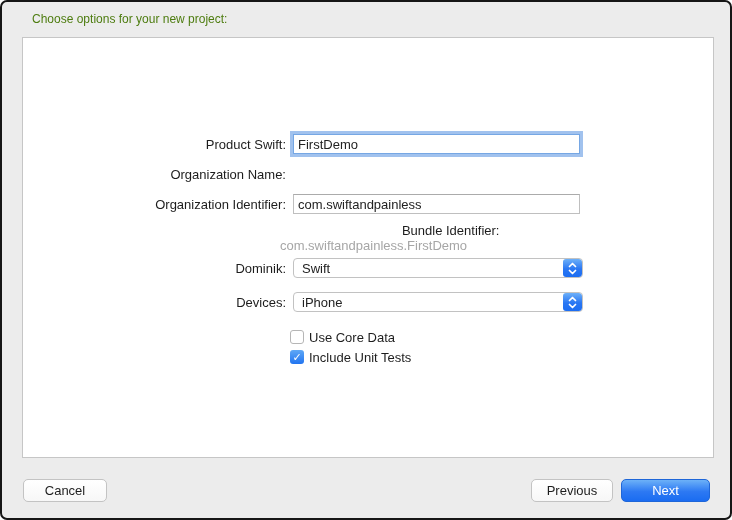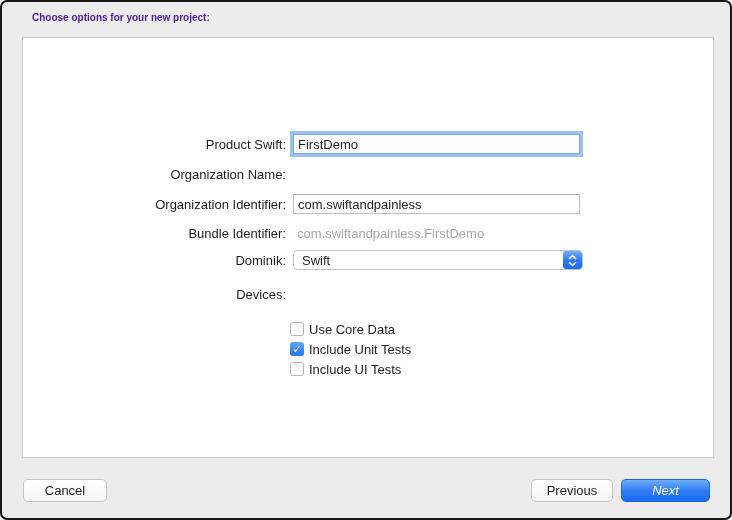--- a/index.html
+++ b/index.html
@@ -10,21 +10,21 @@
     position: relative;
     width: 732px; height: 520px;
     background: #ececec;
     border: 2px solid #161616;
     border-radius: 7px;
     overflow: hidden;
   }
 
   .dialog-title {
     position: absolute; left: 30px; top: 10px;
-    font-size: 10px; color: #4c1d95; font-weight: bold;
+    font-size: 12px; color: #4d7c0f;
   }
 
   .panel {
     position: absolute; left: 20px; top: 35px;
     width: 692px; height: 421px;
     background: #ffffff;
     border: 1px solid #c6c6c6;
   }
 
   .form { position: absolute; left: 0; top: 96px; width: 100%; }
@@ -117,25 +117,25 @@
     border: 1px solid #c3c3c3;
     color: #1d1d1d;
   }
   .btn.primary {
     background: linear-gradient(#6cb1f8, #2d79f3 55%, #1a6cf1);
     border: 1px solid #1e66d8;
     color: #fff;
   }
   .btn-cancel   { left: 21px;  width: 84px; }
   .btn-previous { right: 117px; width: 82px; }
-  .btn-next     { right: 20px; width: 89px; font-style: italic; }
+  .btn-next     { right: 20px; width: 89px; }
 
   .mb10 { margin-bottom: 10px; }
   .mb9  { margin-bottom: 9px; }
-  .mb7  { margin-bottom: 7px; }
+  .mb7  { margin-bottom: 15px; flex-direction: column; }
   .mb14 { margin-bottom: 14px; }
   .mb15 { margin-bottom: 15px; }
 </style>
 </head>
 <body>
 
 <div class="dialog">
 
   <div class="dialog-title">Choose options for your new project:</div>
 
@@ -175,38 +175,45 @@
                 <polyline points="1.5,4.5 4.5,1.5 7.5,4.5" fill="none" stroke="#fff" stroke-width="1.7" stroke-linecap="round" stroke-linejoin="round"></polyline>
                 <polyline points="1.5,8.5 4.5,11.5 7.5,8.5" fill="none" stroke="#fff" stroke-width="1.7" stroke-linecap="round" stroke-linejoin="round"></polyline>
               </svg>
             </span>
           </div>
         </div>
       </div>
 
       <div class="row mb15">
         <div class="row-label">Devices:</div>
+        <div class="control">
+          <div class="popup">
+            <span class="popup-value">iPhone</span>
+            <span class="popup-cap">
+              <svg width="9" height="13" viewBox="0 0 9 13">
+                <polyline points="1.5,4.5 4.5,1.5 7.5,4.5" fill="none" stroke="#fff" stroke-width="1.7" stroke-linecap="round" stroke-linejoin="round"></polyline>
+                <polyline points="1.5,8.5 4.5,11.5 7.5,8.5" fill="none" stroke="#fff" stroke-width="1.7" stroke-linecap="round" stroke-linejoin="round"></polyline>
+              </svg>
+            </span>
+          </div>
+        </div>
       </div>
 
       <div class="check-row">
         <span class="checkbox"></span>
         <span class="check-label">Use Core Data</span>
       </div>
 
       <div class="check-row">
         <span class="checkbox checked">
           <span class="checkmark">✓</span>
         </span>
         <span class="check-label">Include Unit Tests</span>
       </div>
 
-      <div class="check-row">
-        <span class="checkbox"></span>
-        <span class="check-label">Include UI Tests</span>
-      </div>
 
     </div>
   </div>
 
   <button class="btn plain btn-cancel">Cancel</button>
   <button class="btn plain btn-previous">Previous</button>
   <button class="btn primary btn-next">Next</button>
 
 </div>
 

